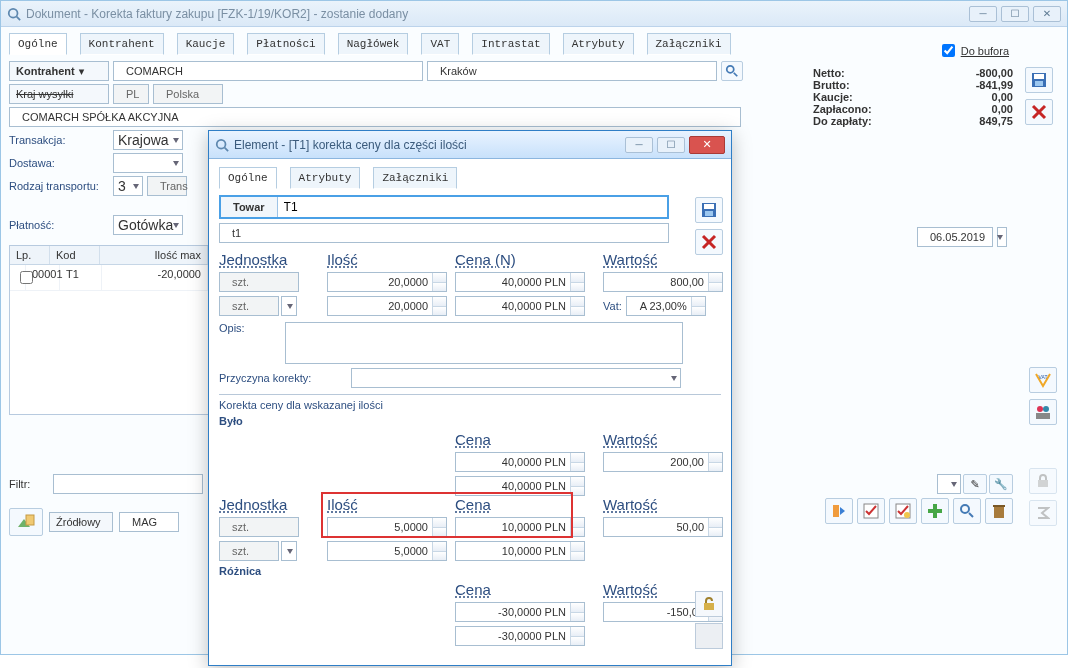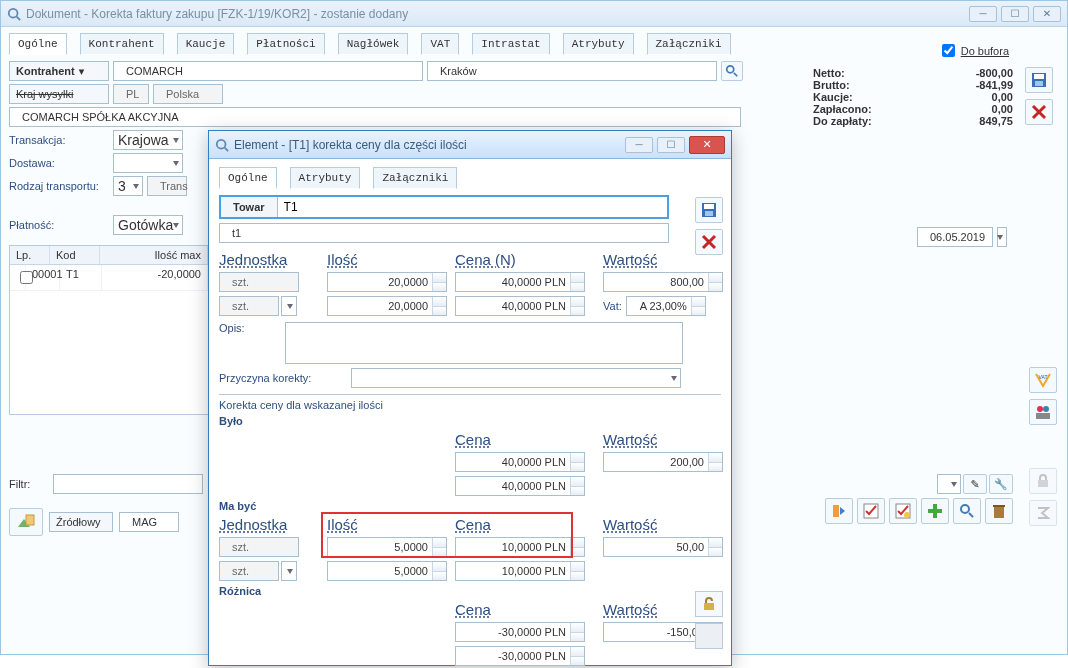--- a/index.html
+++ b/index.html
@@ -500,21 +500,20 @@
         </div>
       <div></div>
         <div></div>
       <div class="numfield" style="width:130px">
           <span>40,0000 PLN</span>
           <div class="spin"></div>
         </div>
       <div></div>
     </div>
 
-    <div class="section-title">Ma być</div>
     <div style="position:relative;width:470px">
       <div class="numgrid" style="width:470px">
         <div class="colh">Jednostka</div>
         <div class="colh">Ilość</div>
         <div class="colh">Cena</div>
         <div class="colh">Wartość</div>
 
         <div class="txt ro" style="width:80px">szt.</div>
         <div class="numfield">
             <span>5,0000</span>

